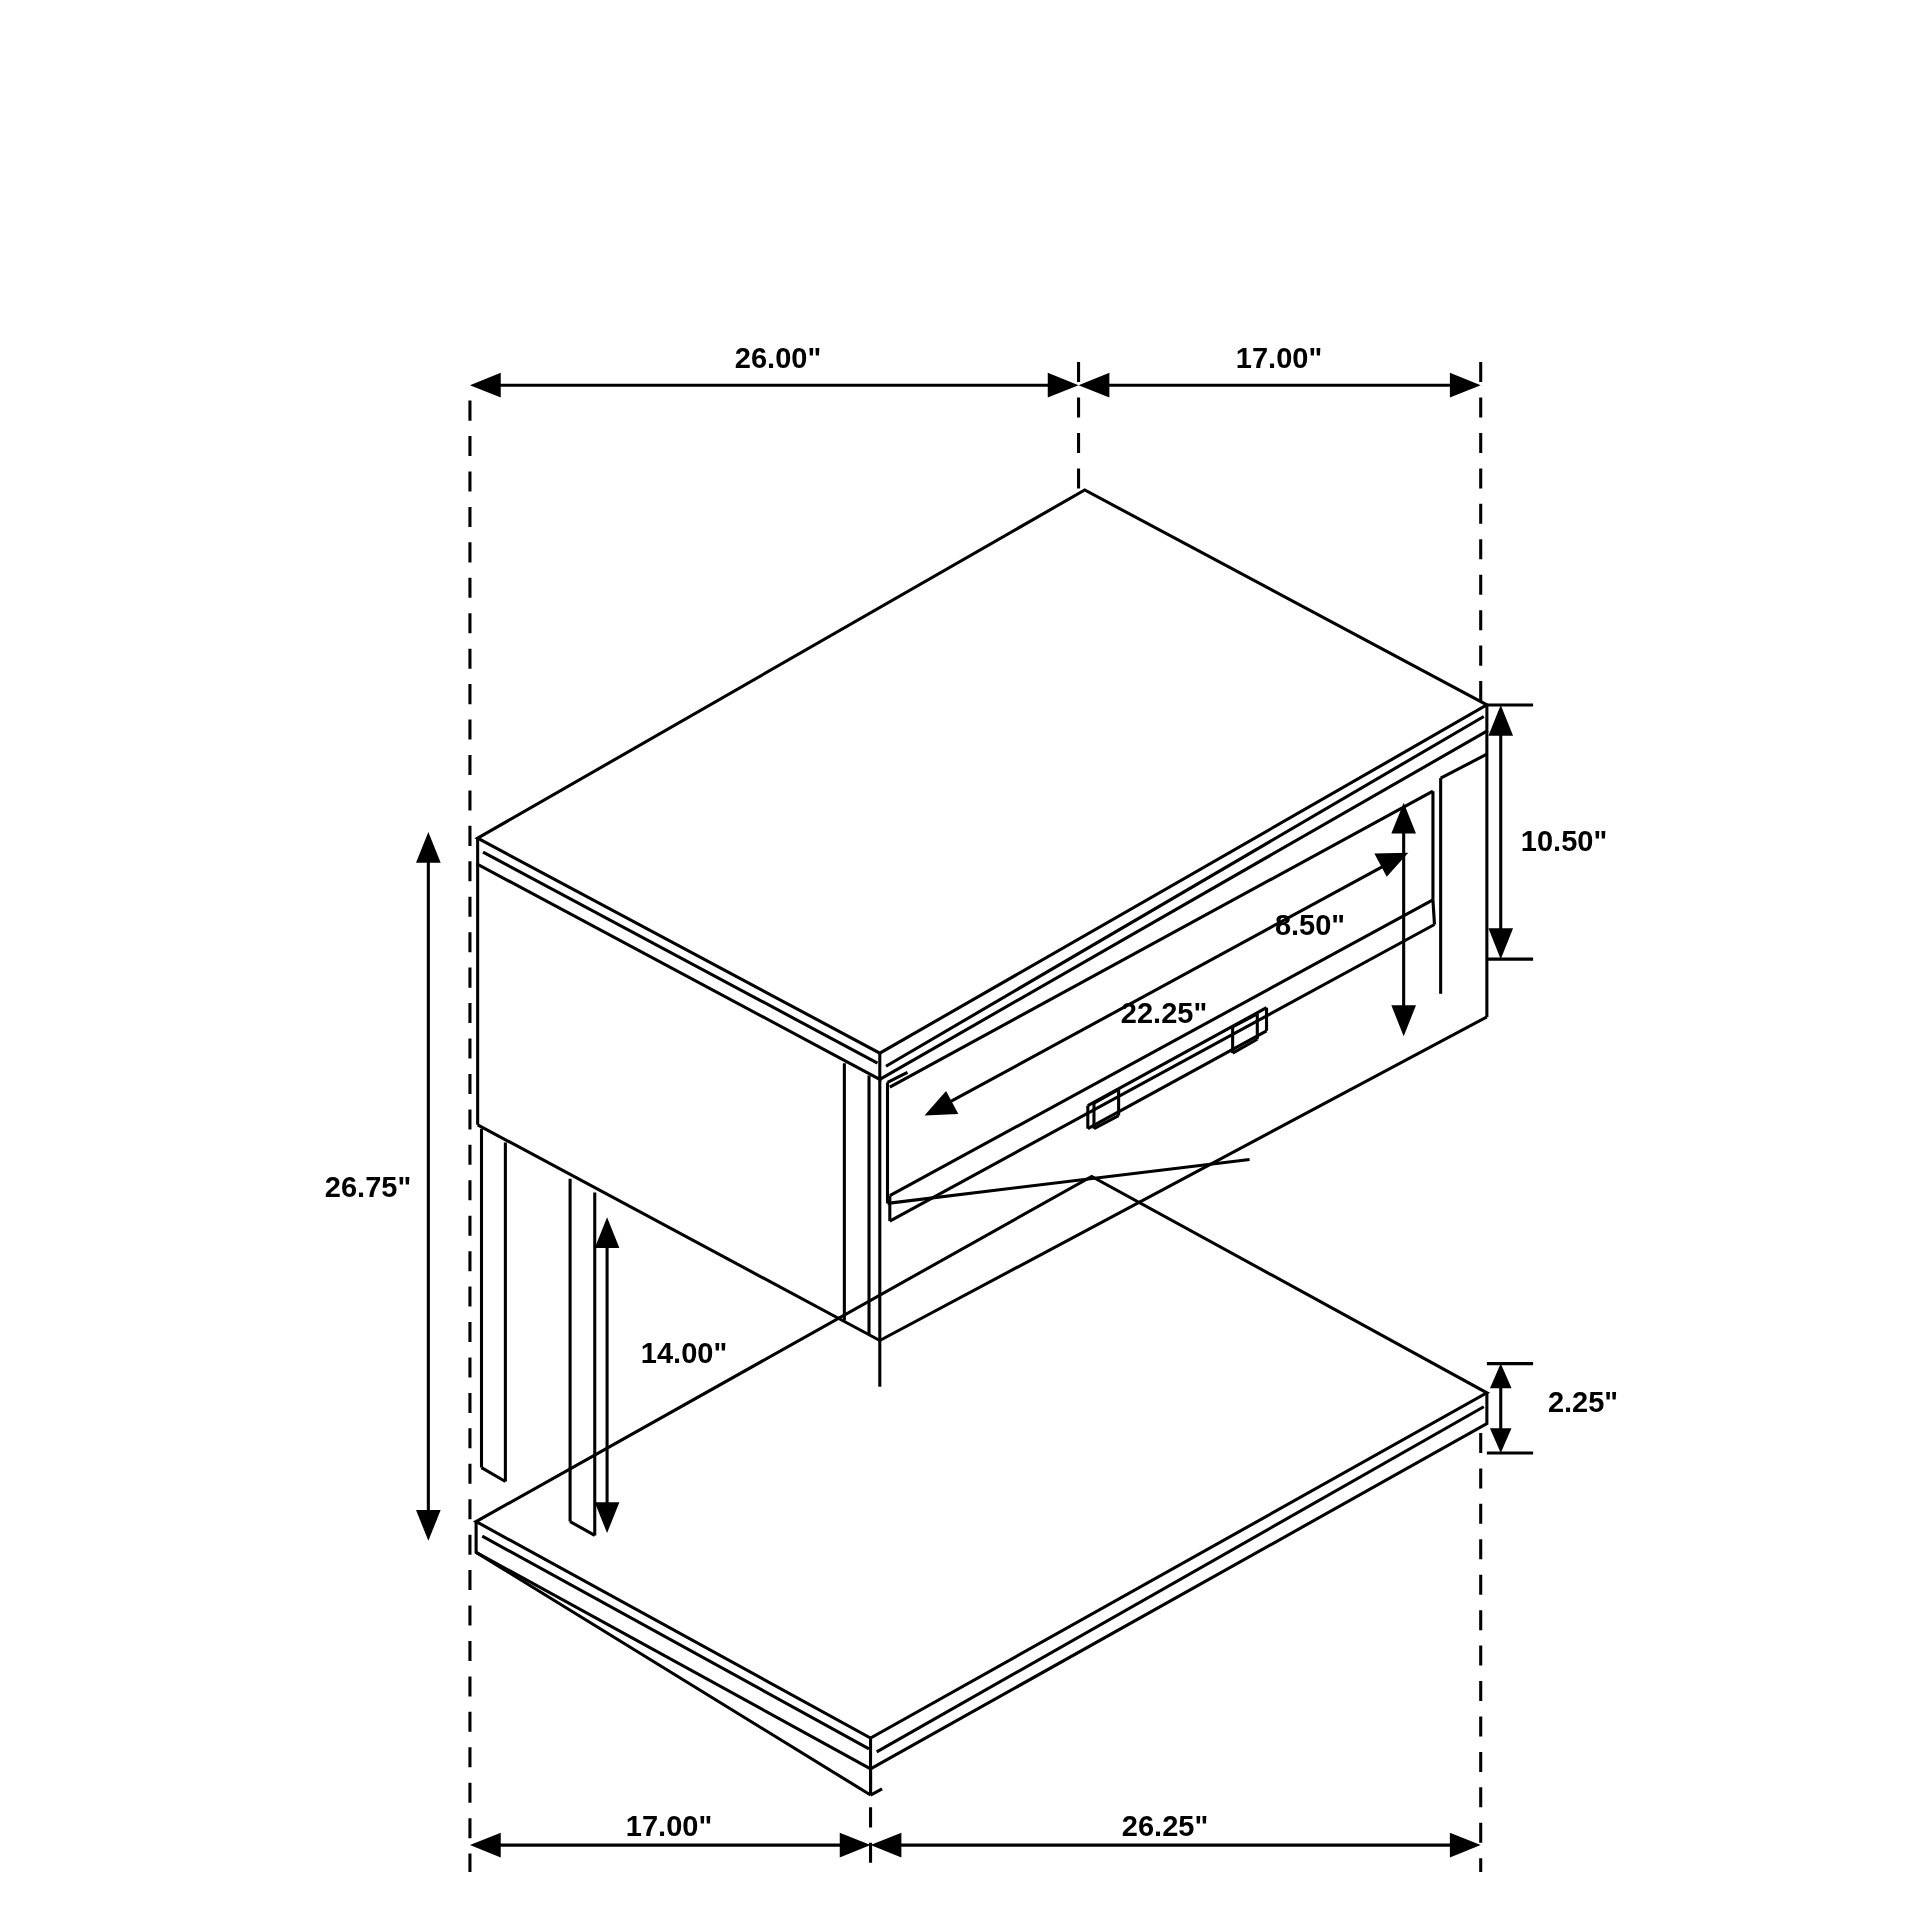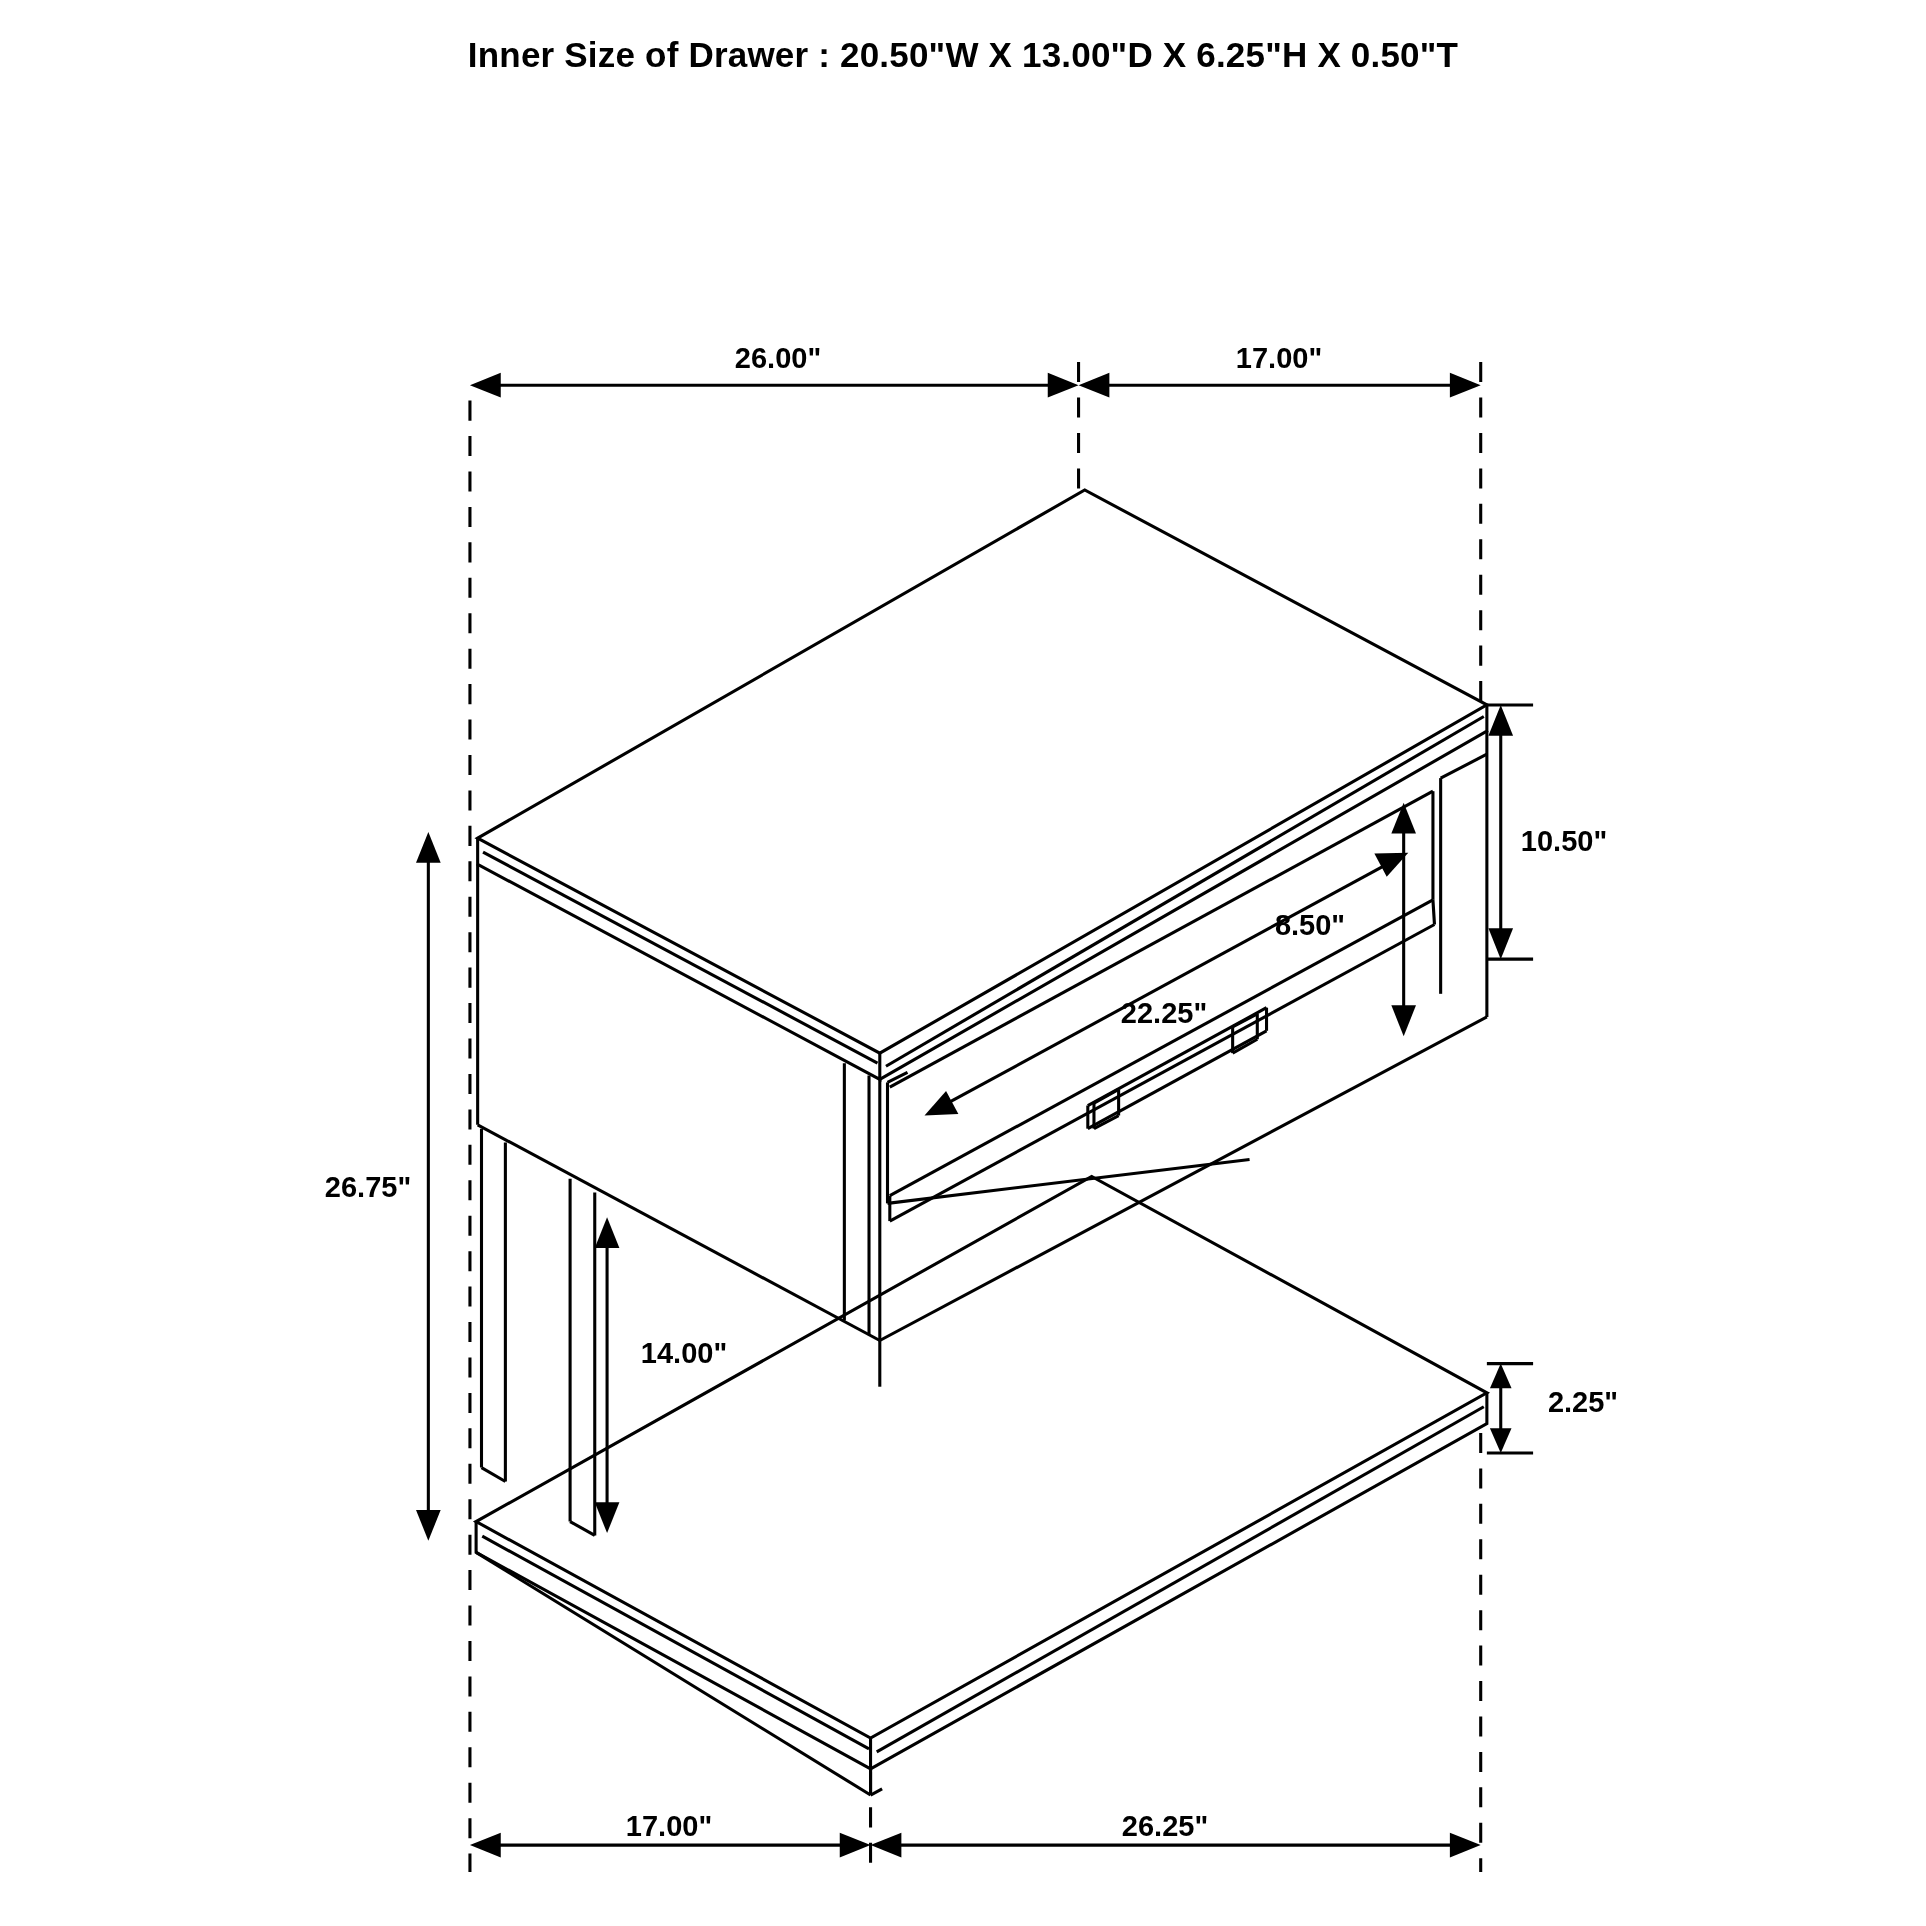--- a/index.html
+++ b/index.html
@@ -42,21 +42,20 @@
     color: #000000;
     white-space: nowrap;
     transform: translate(-50%, -50%);
   }
 </style>
 </head>
 <body>
 
 <div id="page">
 
-  <div id="title">Inner Size of Drawer : 20.50"W X 13.00"D X 6.25"H X 0.50"T</div>
 
   <svg id="drawing" width="1926" height="1926" viewBox="0 0 2500 2500">
 
     <g fill="none" stroke="#000000" stroke-width="4" stroke-linejoin="miter" stroke-linecap="butt">
 
       <g stroke-dasharray="26,20" stroke-width="4">
 
         <line x1="610" y1="520" x2="610" y2="2430"></line>
 
         <line x1="1400" y1="470" x2="1400" y2="640"></line>

